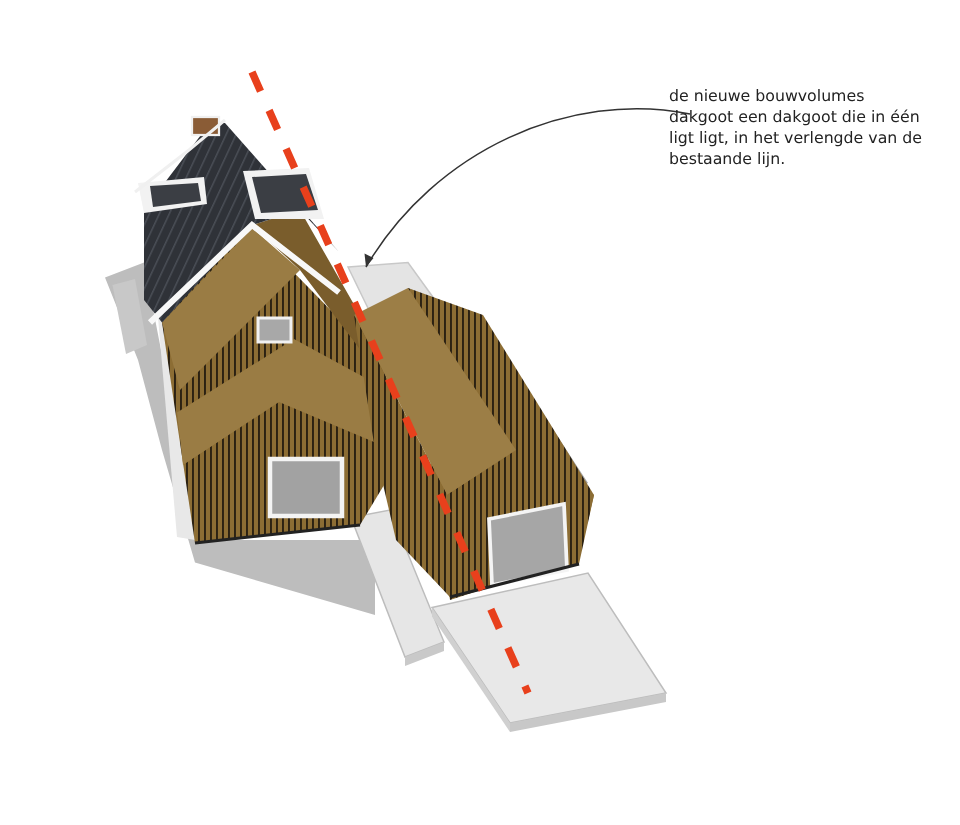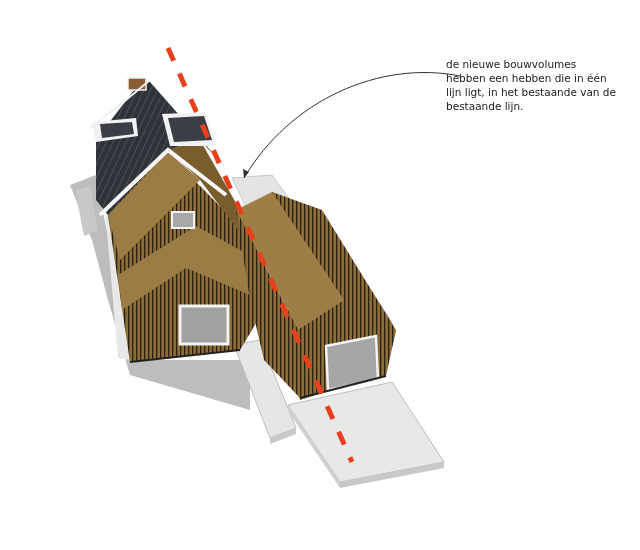--- a/index.html
+++ b/index.html
@@ -104,16 +104,16 @@
   </g>
 
   <g>
     <path d="M460,76 C380,60 290,100 244,178" fill="none" stroke="#333" stroke-width="1"></path>
     <polygon points="244,178 243,169 249,172" fill="#333"></polygon>
   </g>
 </svg>
 
 <div class="annotation">
   <div>de nieuwe bouwvolumes</div>
-  <div>hebben een hebben die in één</div>
-  <div>lijn ligt, in het bestaande van de</div>
+  <div>dakgoot een dakgoot die in één</div>
+  <div>ligt ligt, in het verlengde van de</div>
   <div>bestaande lijn.</div>
 </div>
 
 </body></html>

